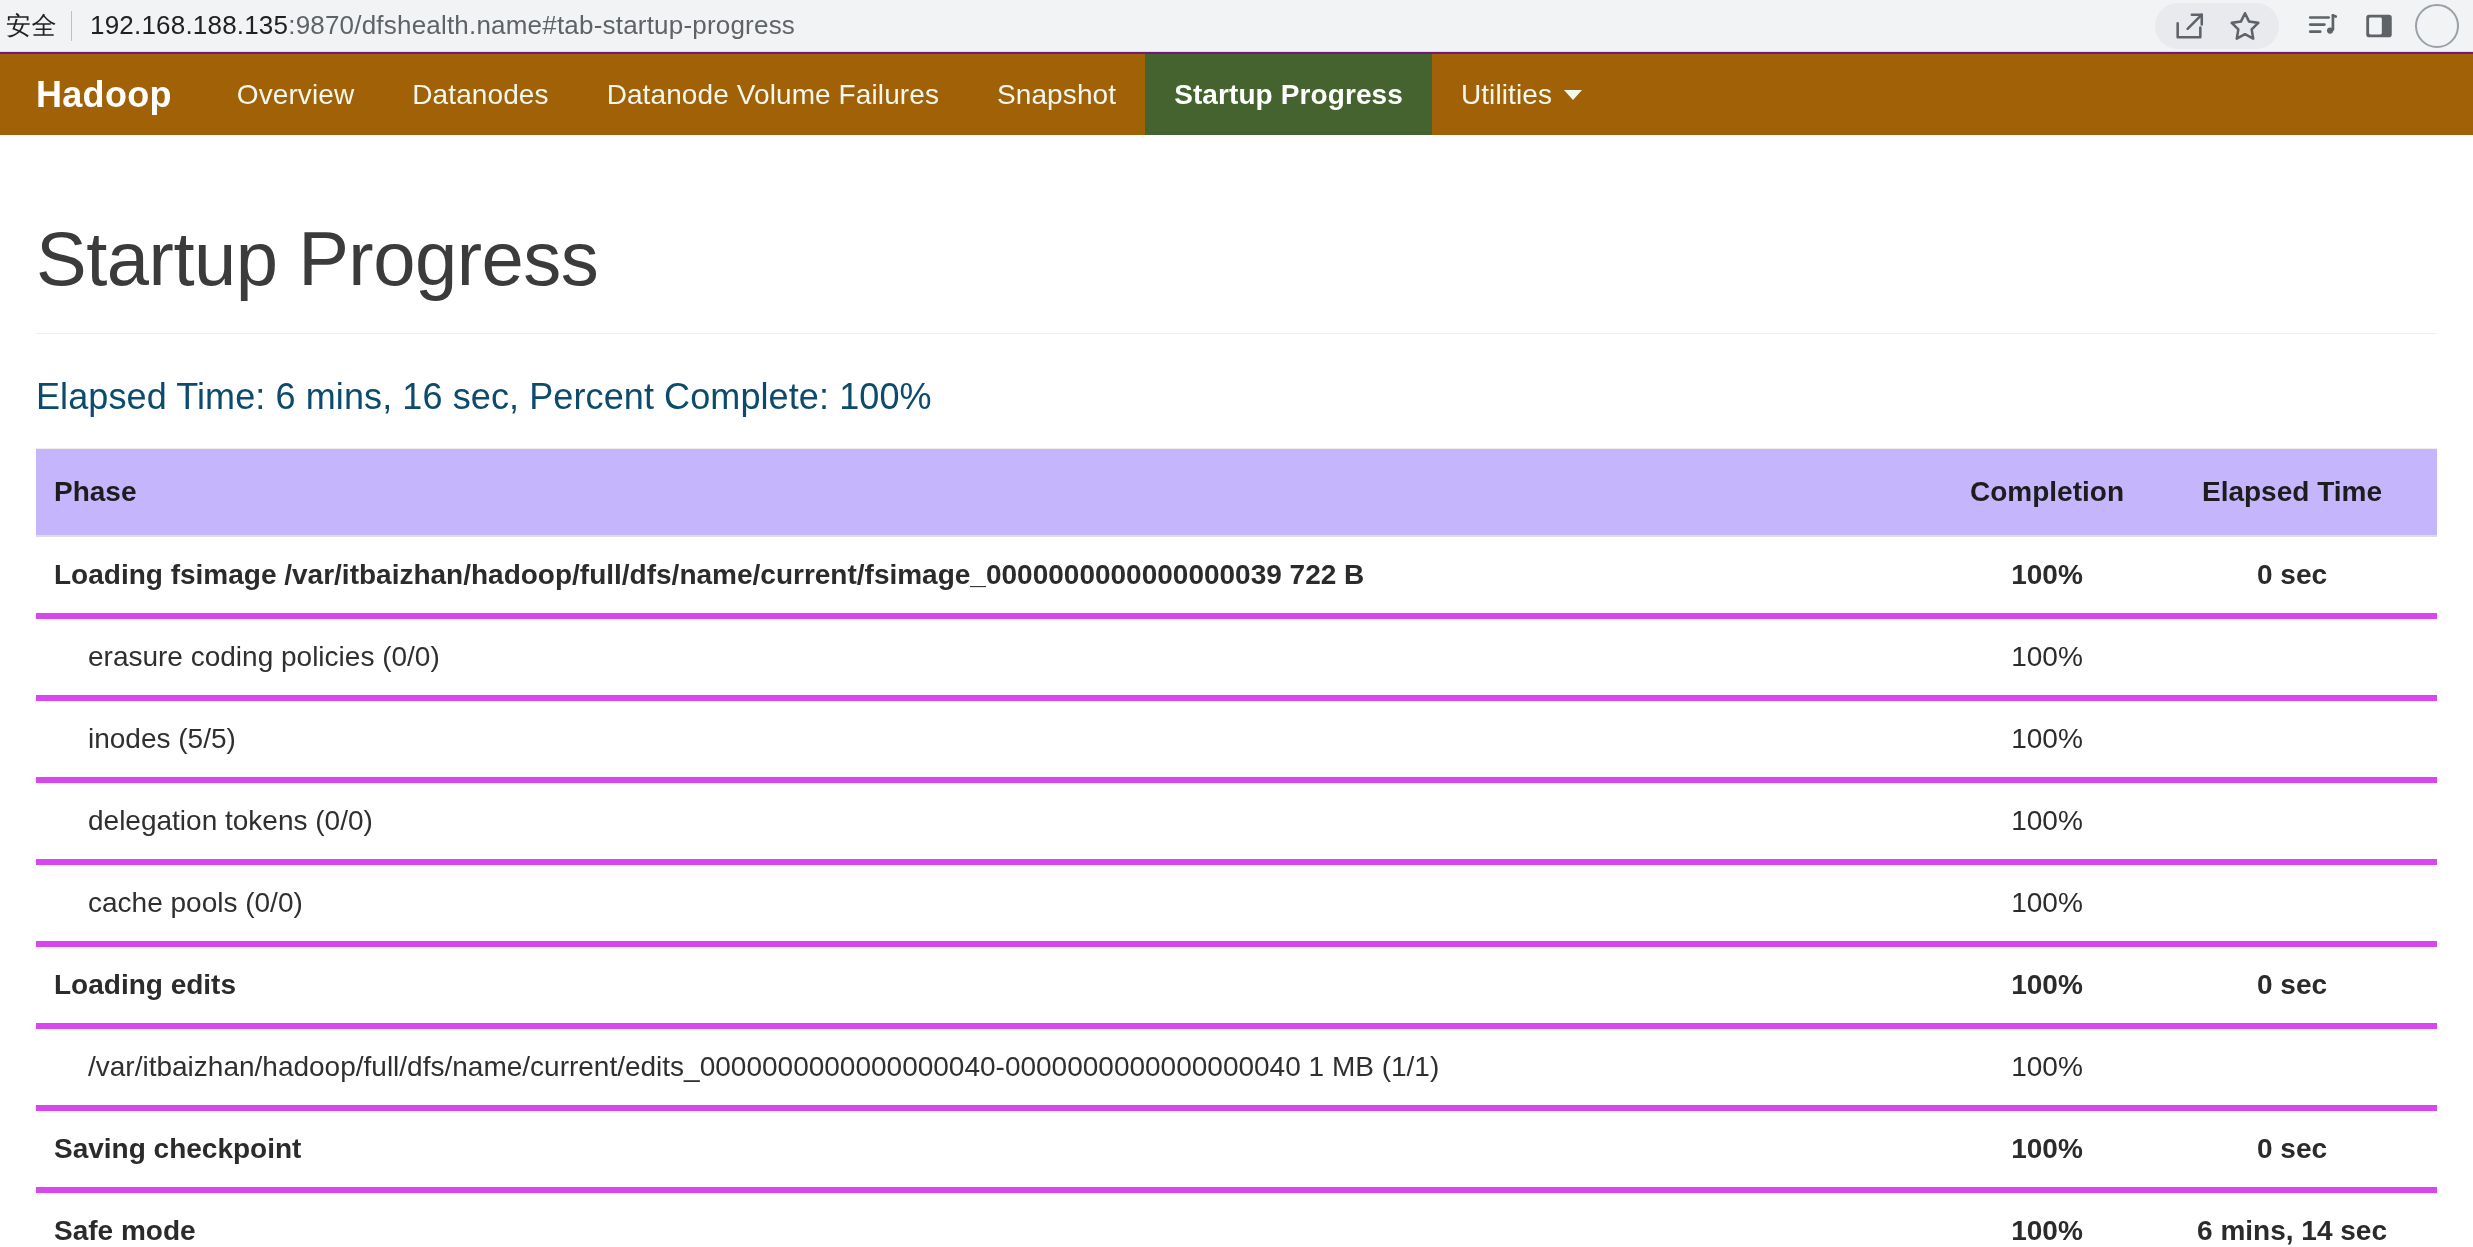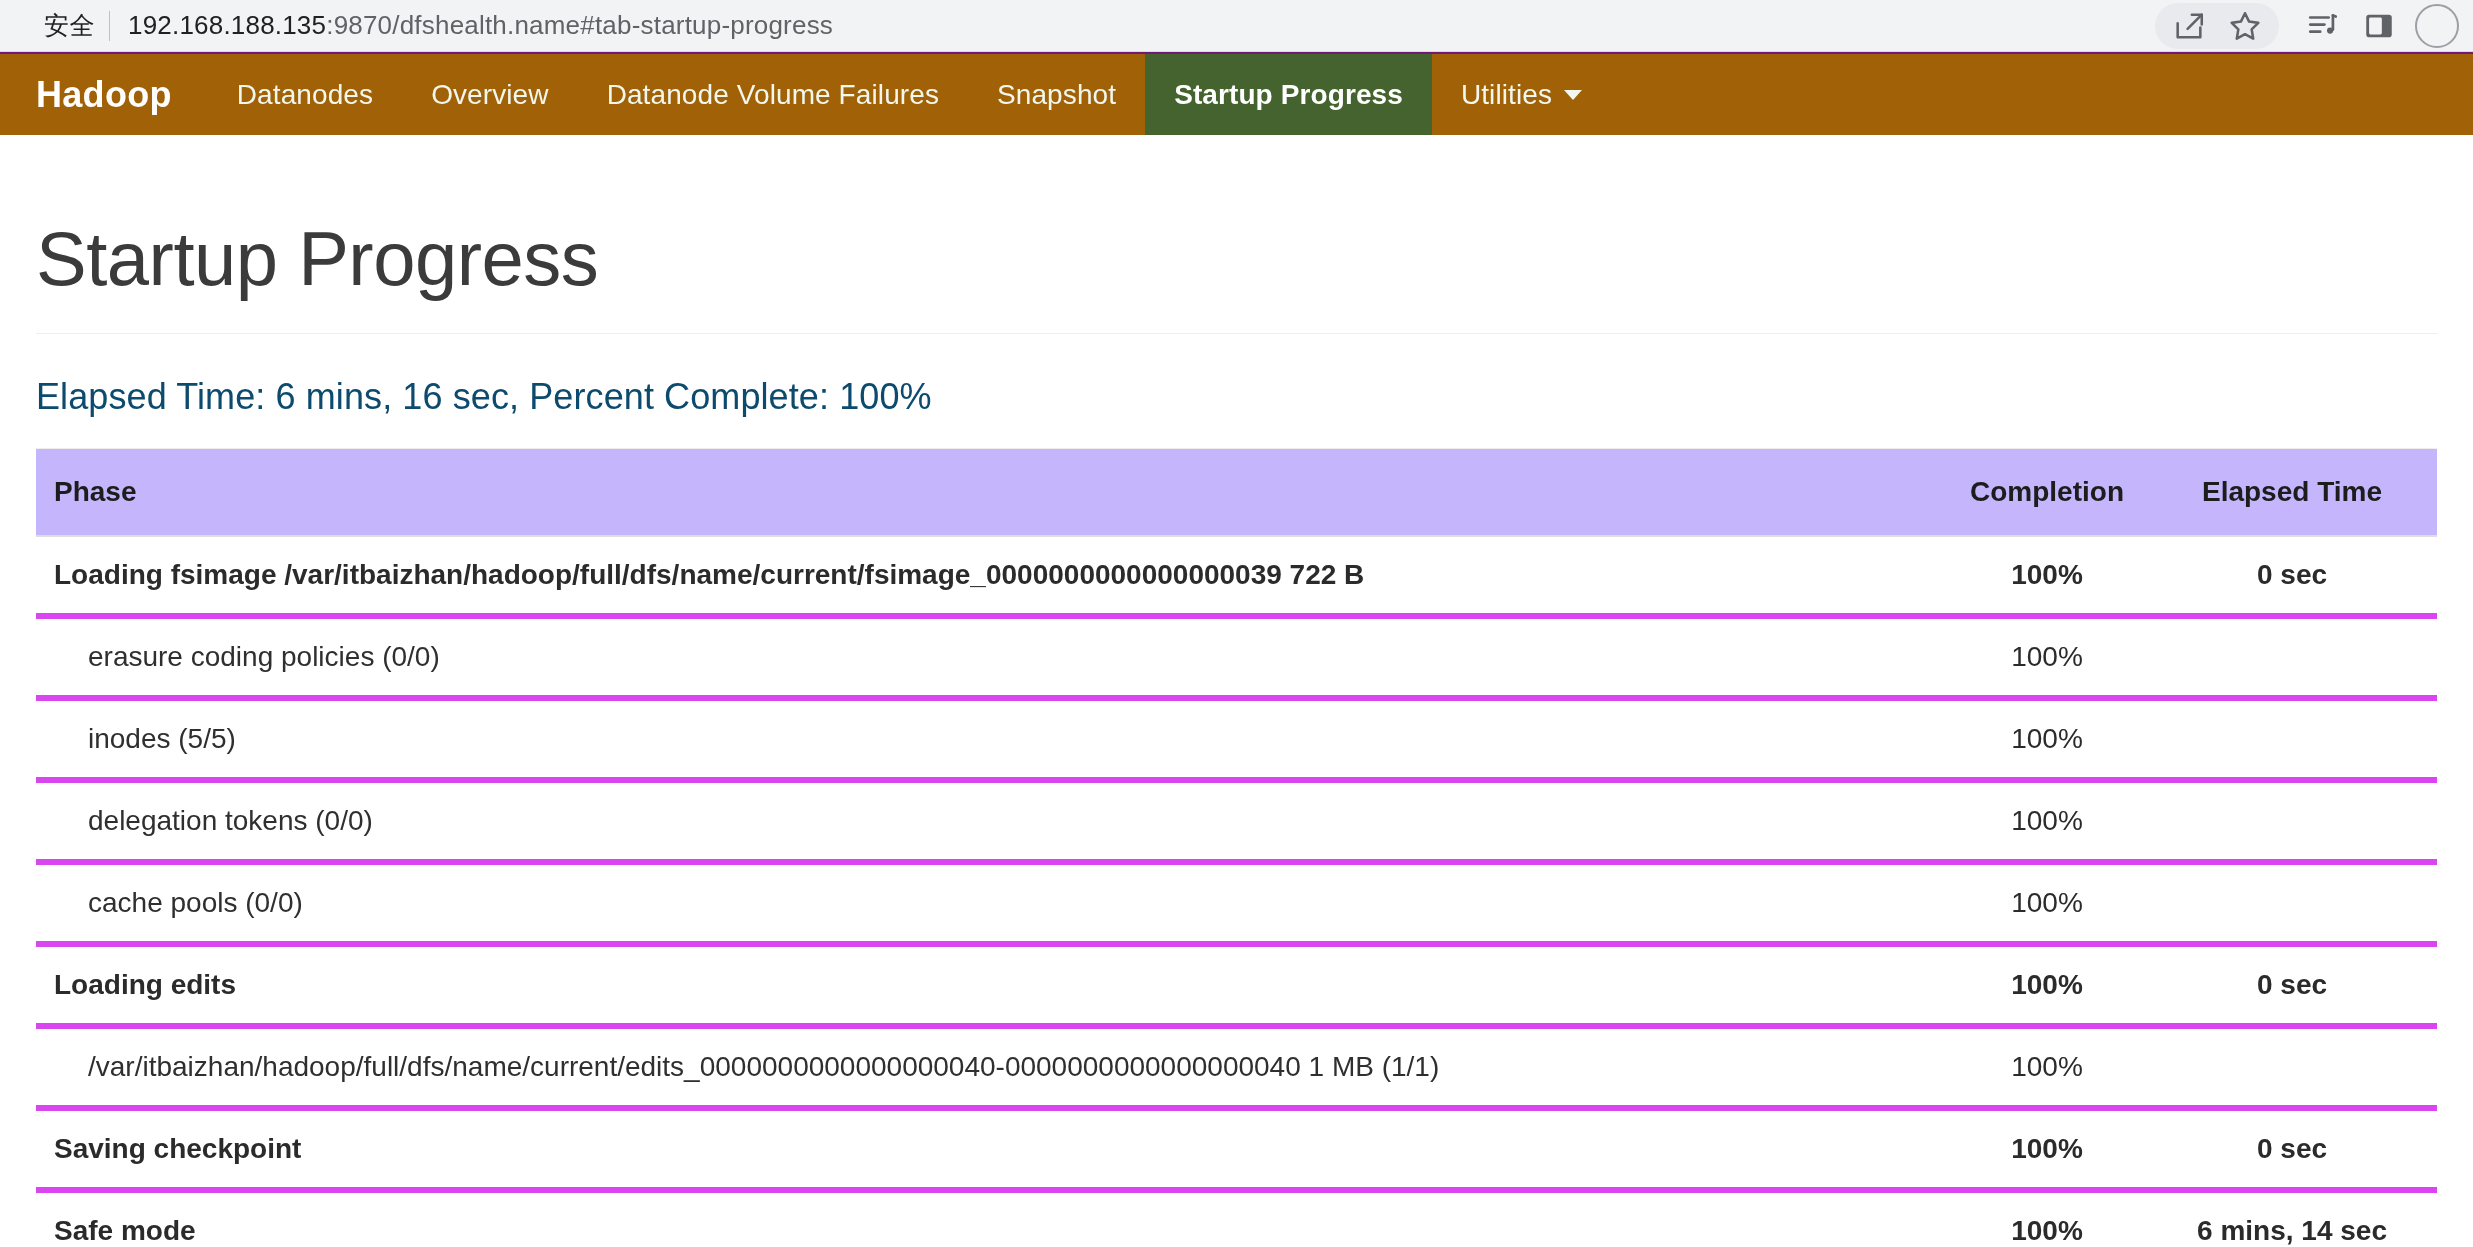--- a/index.html
+++ b/index.html
@@ -29,21 +29,20 @@
     height: 52px;
     padding-left: 4px;
     min-width: 0;
   }
   .security-label {
     font-size: 25px;
     color: #202124;
     padding: 0 14px 0 2px;
     white-space: nowrap;
     letter-spacing: 0.5px;
-    margin-left: 38px;
   }
   .omnibox-divider {
     width: 1px;
     height: 30px;
     background: #bdc1c6;
     margin-right: 18px;
   }
   .url-text {
     font-size: 26px;
     color: #202124;
@@ -256,24 +255,24 @@
       </svg>
     </div>
     <div class="avatar-circle" title="Profile"></div>
   </div>
 </div>
 
 <div class="navbar">
   <div class="brand">Hadoop</div>
   <div class="nav-items">
     <div class="nav-item">
+      <span>Overview</span>
+    </div>
+    <div class="nav-item">
       <span>Datanodes</span>
-    </div>
-    <div class="nav-item">
-      <span>Overview</span>
     </div>
     <div class="nav-item">
       <span>Datanode Volume Failures</span>
     </div>
     <div class="nav-item">
       <span>Snapshot</span>
     </div>
     <div class="nav-item active">
       <span>Startup Progress</span>
     </div>

